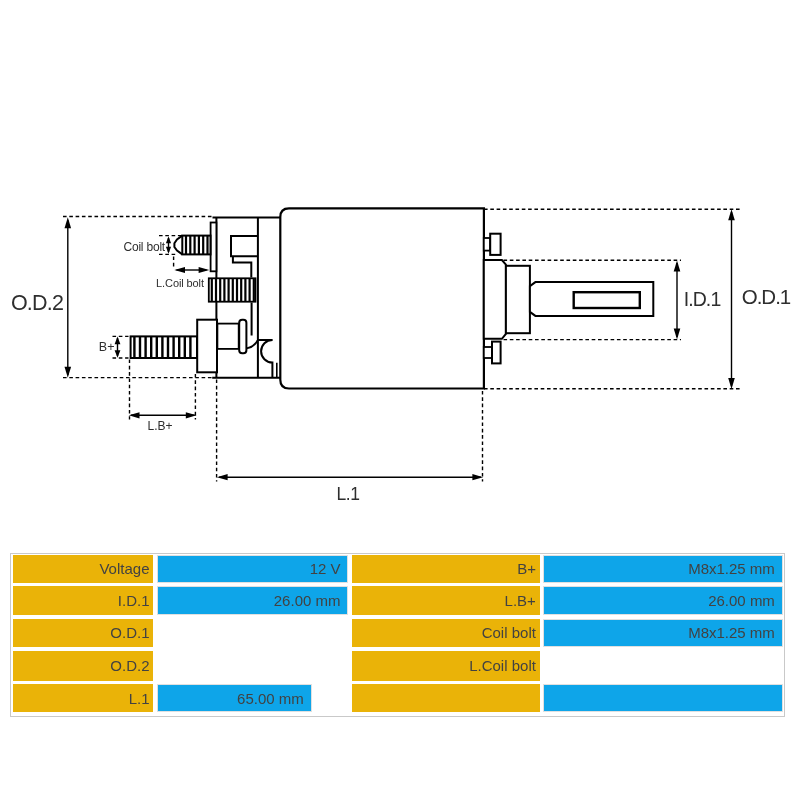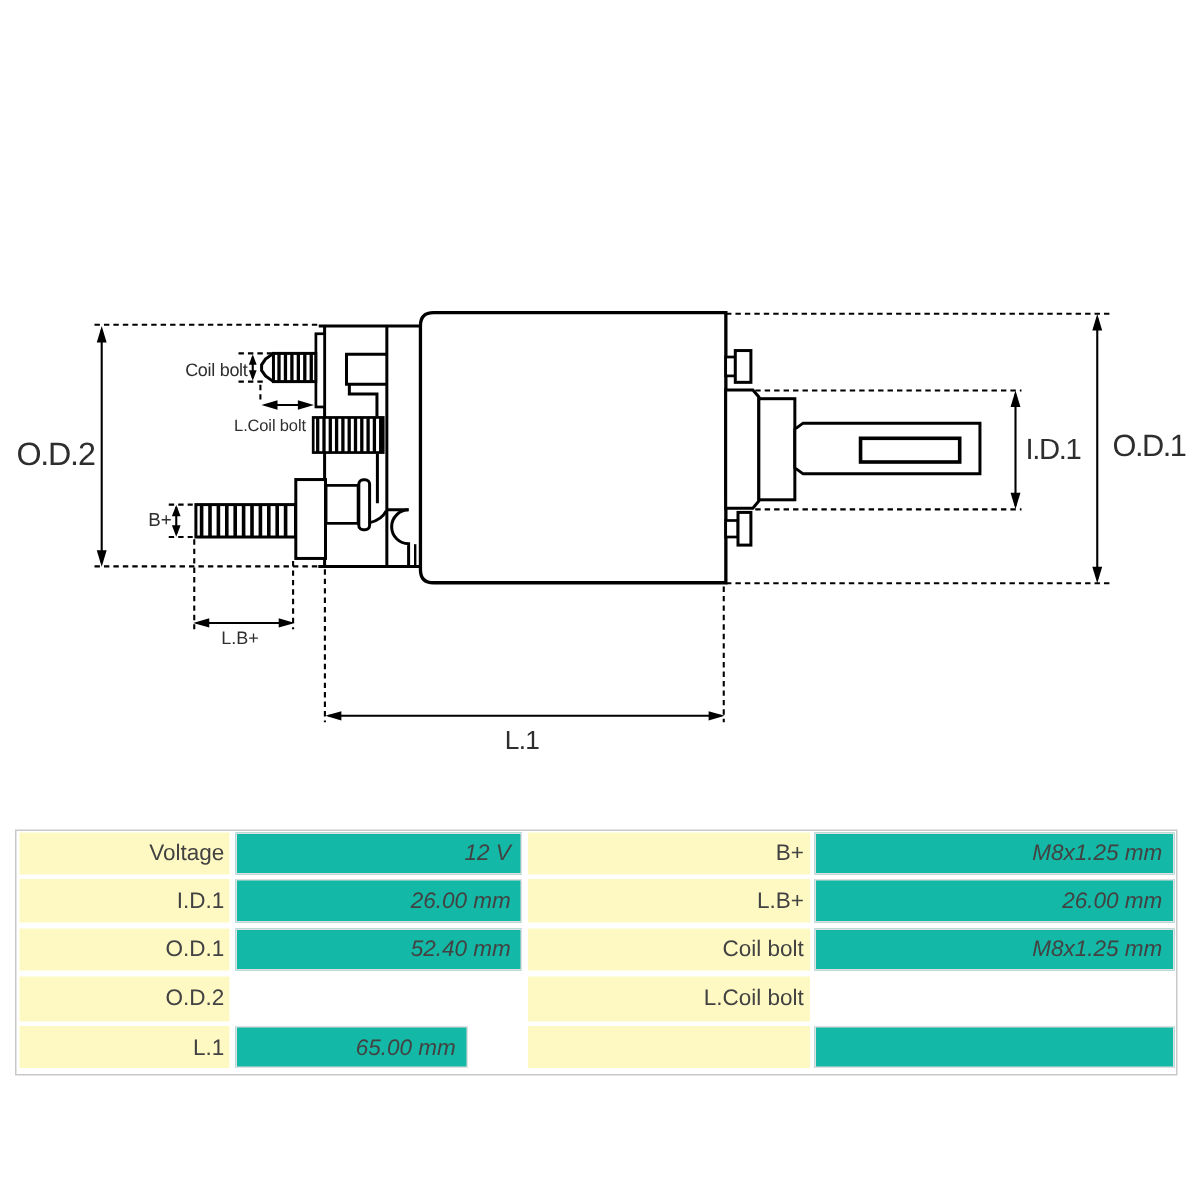--- a/index.html
+++ b/index.html
@@ -1,20 +1,20 @@
 <!DOCTYPE html>
 <html><head>
 <meta charset="utf-8">
 <style>
 html,body{margin:0;padding:0;background:#fff;width:800px;height:800px;font-family:"Liberation Sans",sans-serif;}
 #wrap{position:relative;width:800px;height:800px;overflow:hidden;}
 #dwg{position:absolute;left:0;top:0;}
 .cell{position:absolute;font-size:15px;color:#424242;display:flex;align-items:center;justify-content:flex-end;box-sizing:border-box;}
-.lab{background:#fef9c3;padding-right:4px;}
-.val{background:#14b8a6;border:1px solid #e0e0e0;padding-right:7px;font-style:italic;}
+.lab{background:#eab308;padding-right:4px;}
+.val{background:#0ea5e9;border:1px solid #e0e0e0;padding-right:7px;}
 #tborder{position:absolute;border:1px solid #c9c9c9;}
 </style>
 </head>
 <body>
 <div id="wrap">
 <svg id="dwg" width="800" height="545" viewBox="0 0 800 545">
 <g fill="none" stroke="#000" stroke-width="2">
 
 <path d="M 289,208.4 H 483.9 V 388.5 H 289 Q 280.3,388.5 280.3,379.8 V 217.1 Q 280.3,208.4 289,208.4 Z" fill="#fff" stroke-width="2.2"></path>
 
@@ -164,21 +164,20 @@
 <div class="cell val" style="left:156.8px;top:555px;width:191.7px;height:27.5px;">12 V</div>
 <div class="cell lab" style="left:351.6px;top:555px;width:188.3px;height:27.5px;">B+</div>
 <div class="cell val" style="left:542.7px;top:555px;width:240.2px;height:27.5px;">M8x1.25 mm</div>
 
 <div class="cell lab" style="left:12.7px;top:586px;width:140.8px;height:28.5px;">I.D.1</div>
 <div class="cell val" style="left:156.8px;top:586px;width:191.7px;height:28.5px;">26.00 mm</div>
 <div class="cell lab" style="left:351.6px;top:586px;width:188.3px;height:28.5px;">L.B+</div>
 <div class="cell val" style="left:542.7px;top:586px;width:240.2px;height:28.5px;">26.00 mm</div>
 
 <div class="cell lab" style="left:12.7px;top:618.5px;width:140.8px;height:28.5px;">O.D.1</div>
-<div class="cell val" style="left:156.8px;top:618.5px;width:191.7px;height:28.5px;">52.40 mm</div>
 <div class="cell lab" style="left:351.6px;top:618.5px;width:188.3px;height:28.5px;">Coil bolt</div>
 <div class="cell val" style="left:542.7px;top:618.5px;width:240.2px;height:28.5px;">M8x1.25 mm</div>
 
 <div class="cell lab" style="left:12.7px;top:651px;width:140.8px;height:29.5px;">O.D.2</div>
 <div class="cell lab" style="left:351.6px;top:651px;width:188.3px;height:29.5px;">L.Coil bolt</div>
 
 <div class="cell lab" style="left:12.7px;top:684px;width:140.8px;height:28px;">L.1</div>
 <div class="cell val" style="left:156.8px;top:684px;width:155px;height:28px;">65.00 mm</div>
 <div class="cell lab" style="left:351.6px;top:684px;width:188.3px;height:28px;"></div>
 <div class="cell val" style="left:542.7px;top:684px;width:240.2px;height:28px;"></div>

